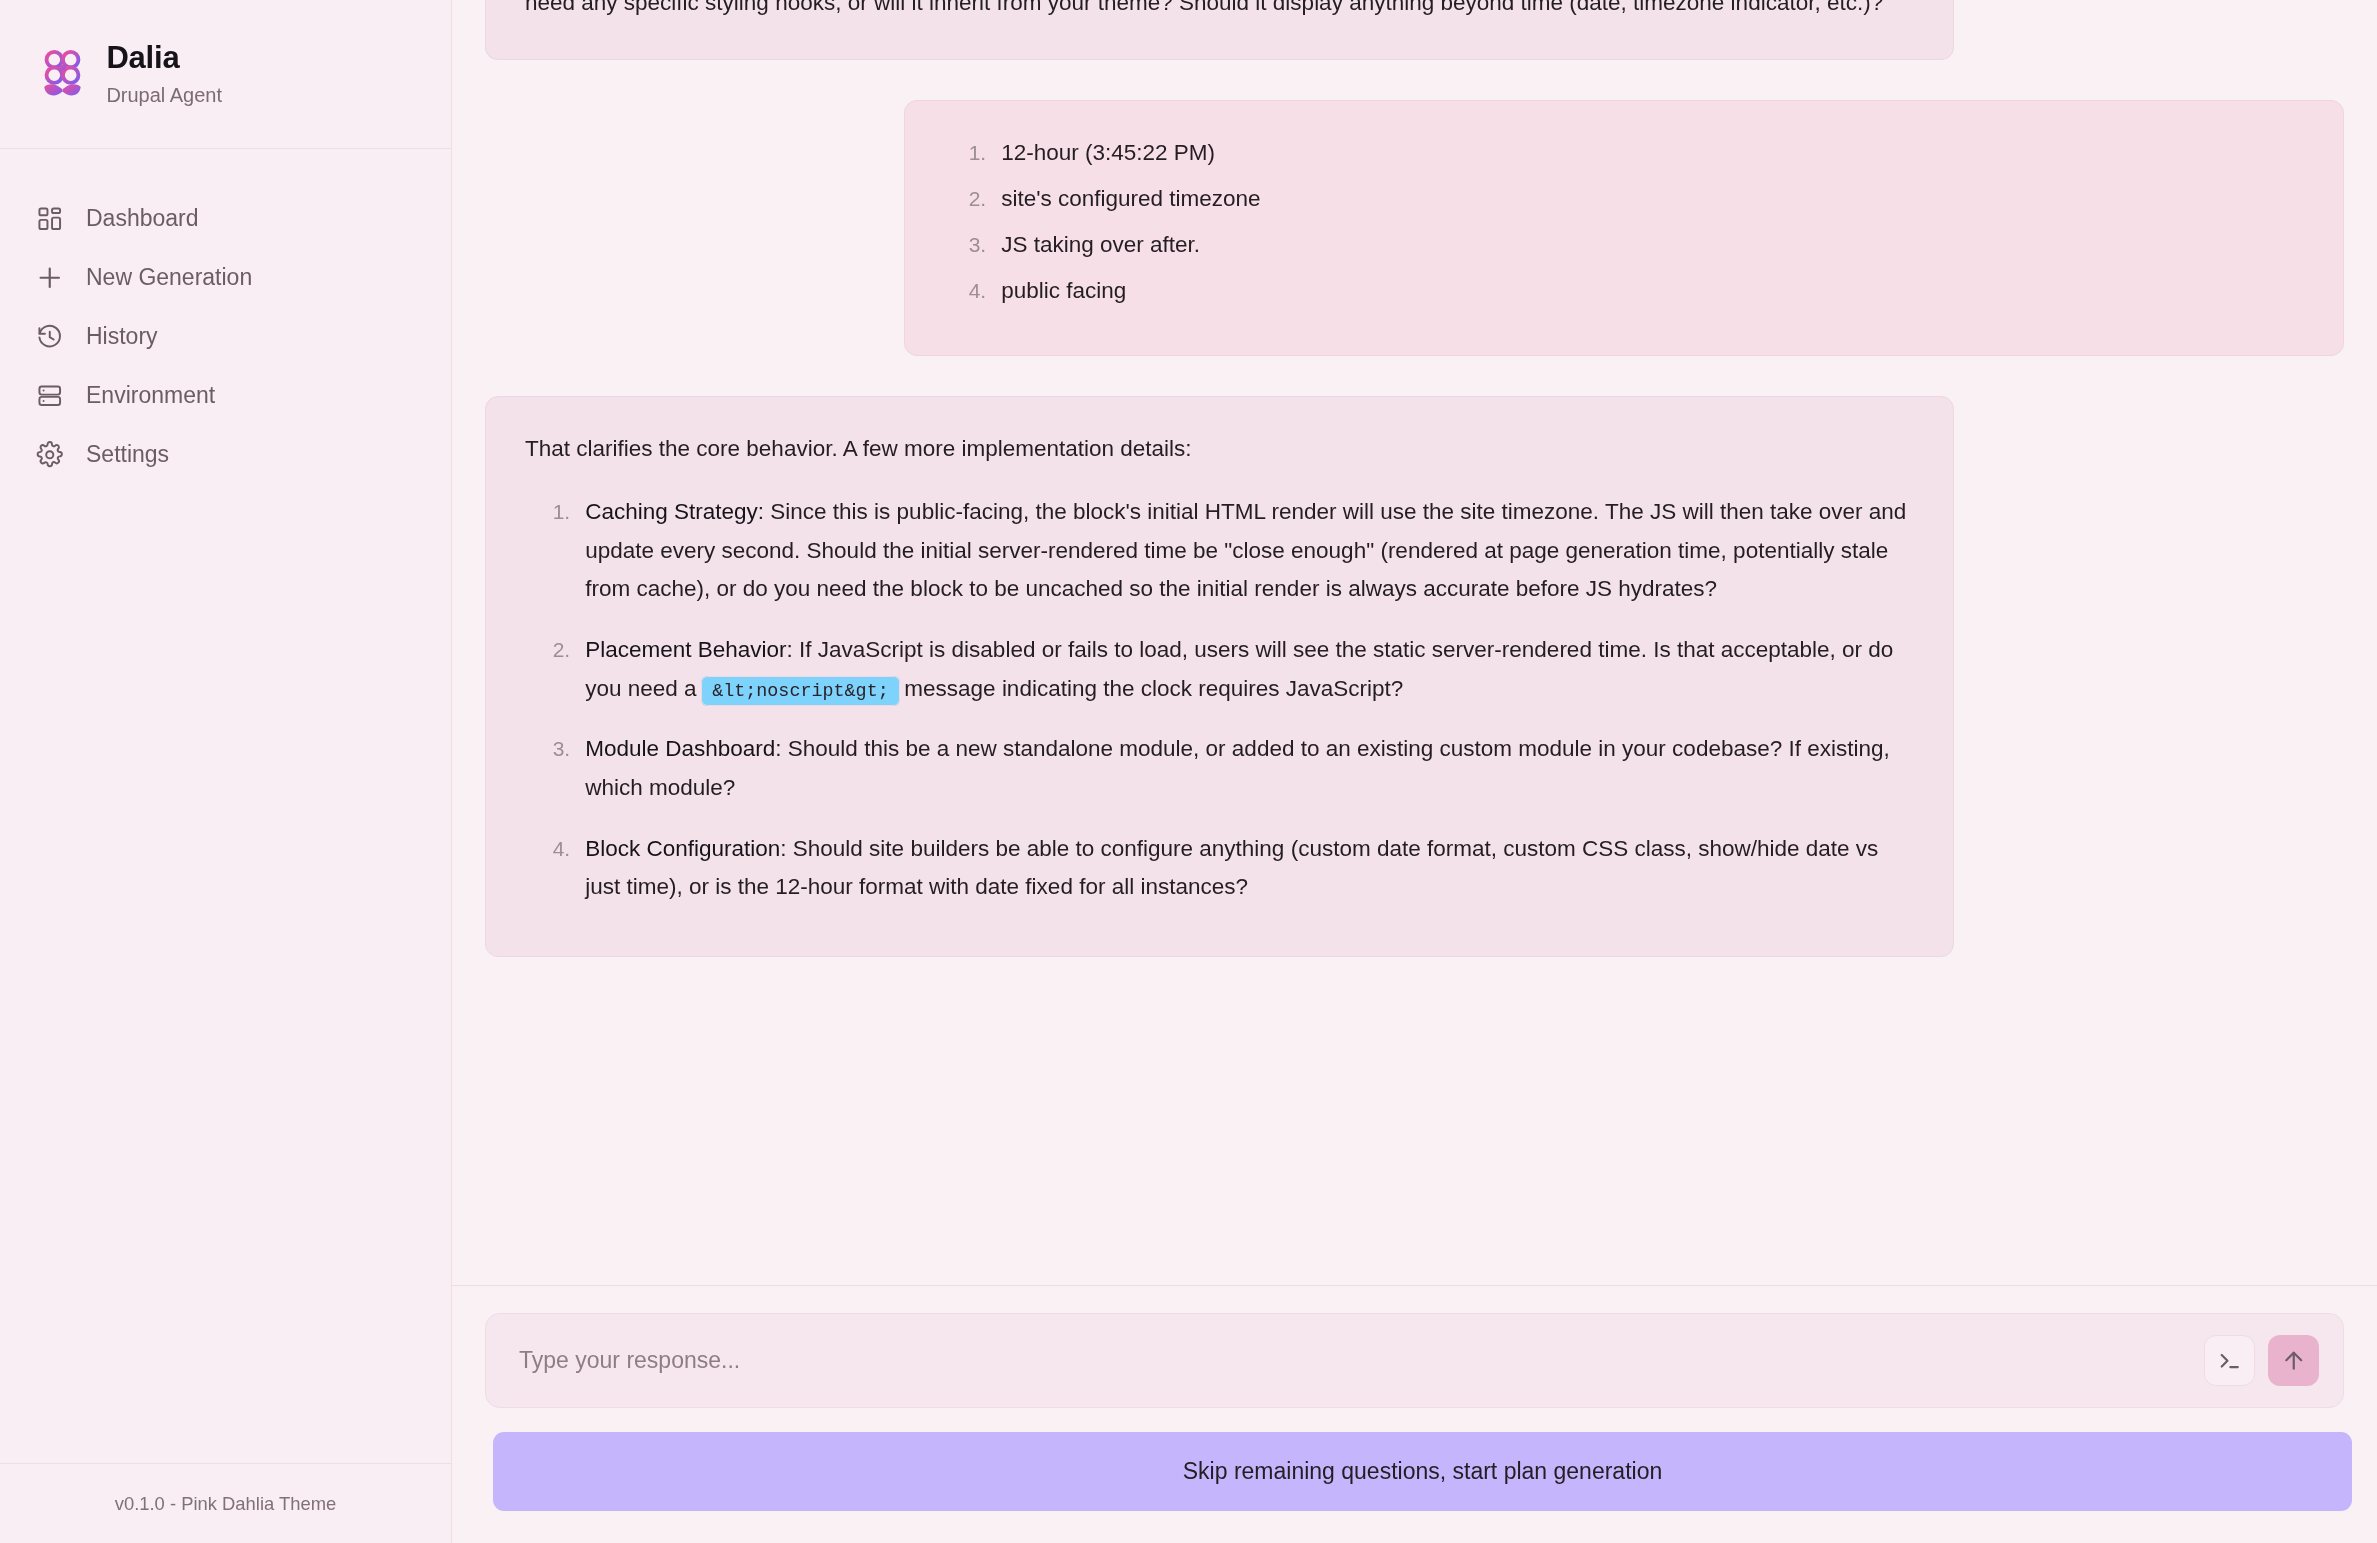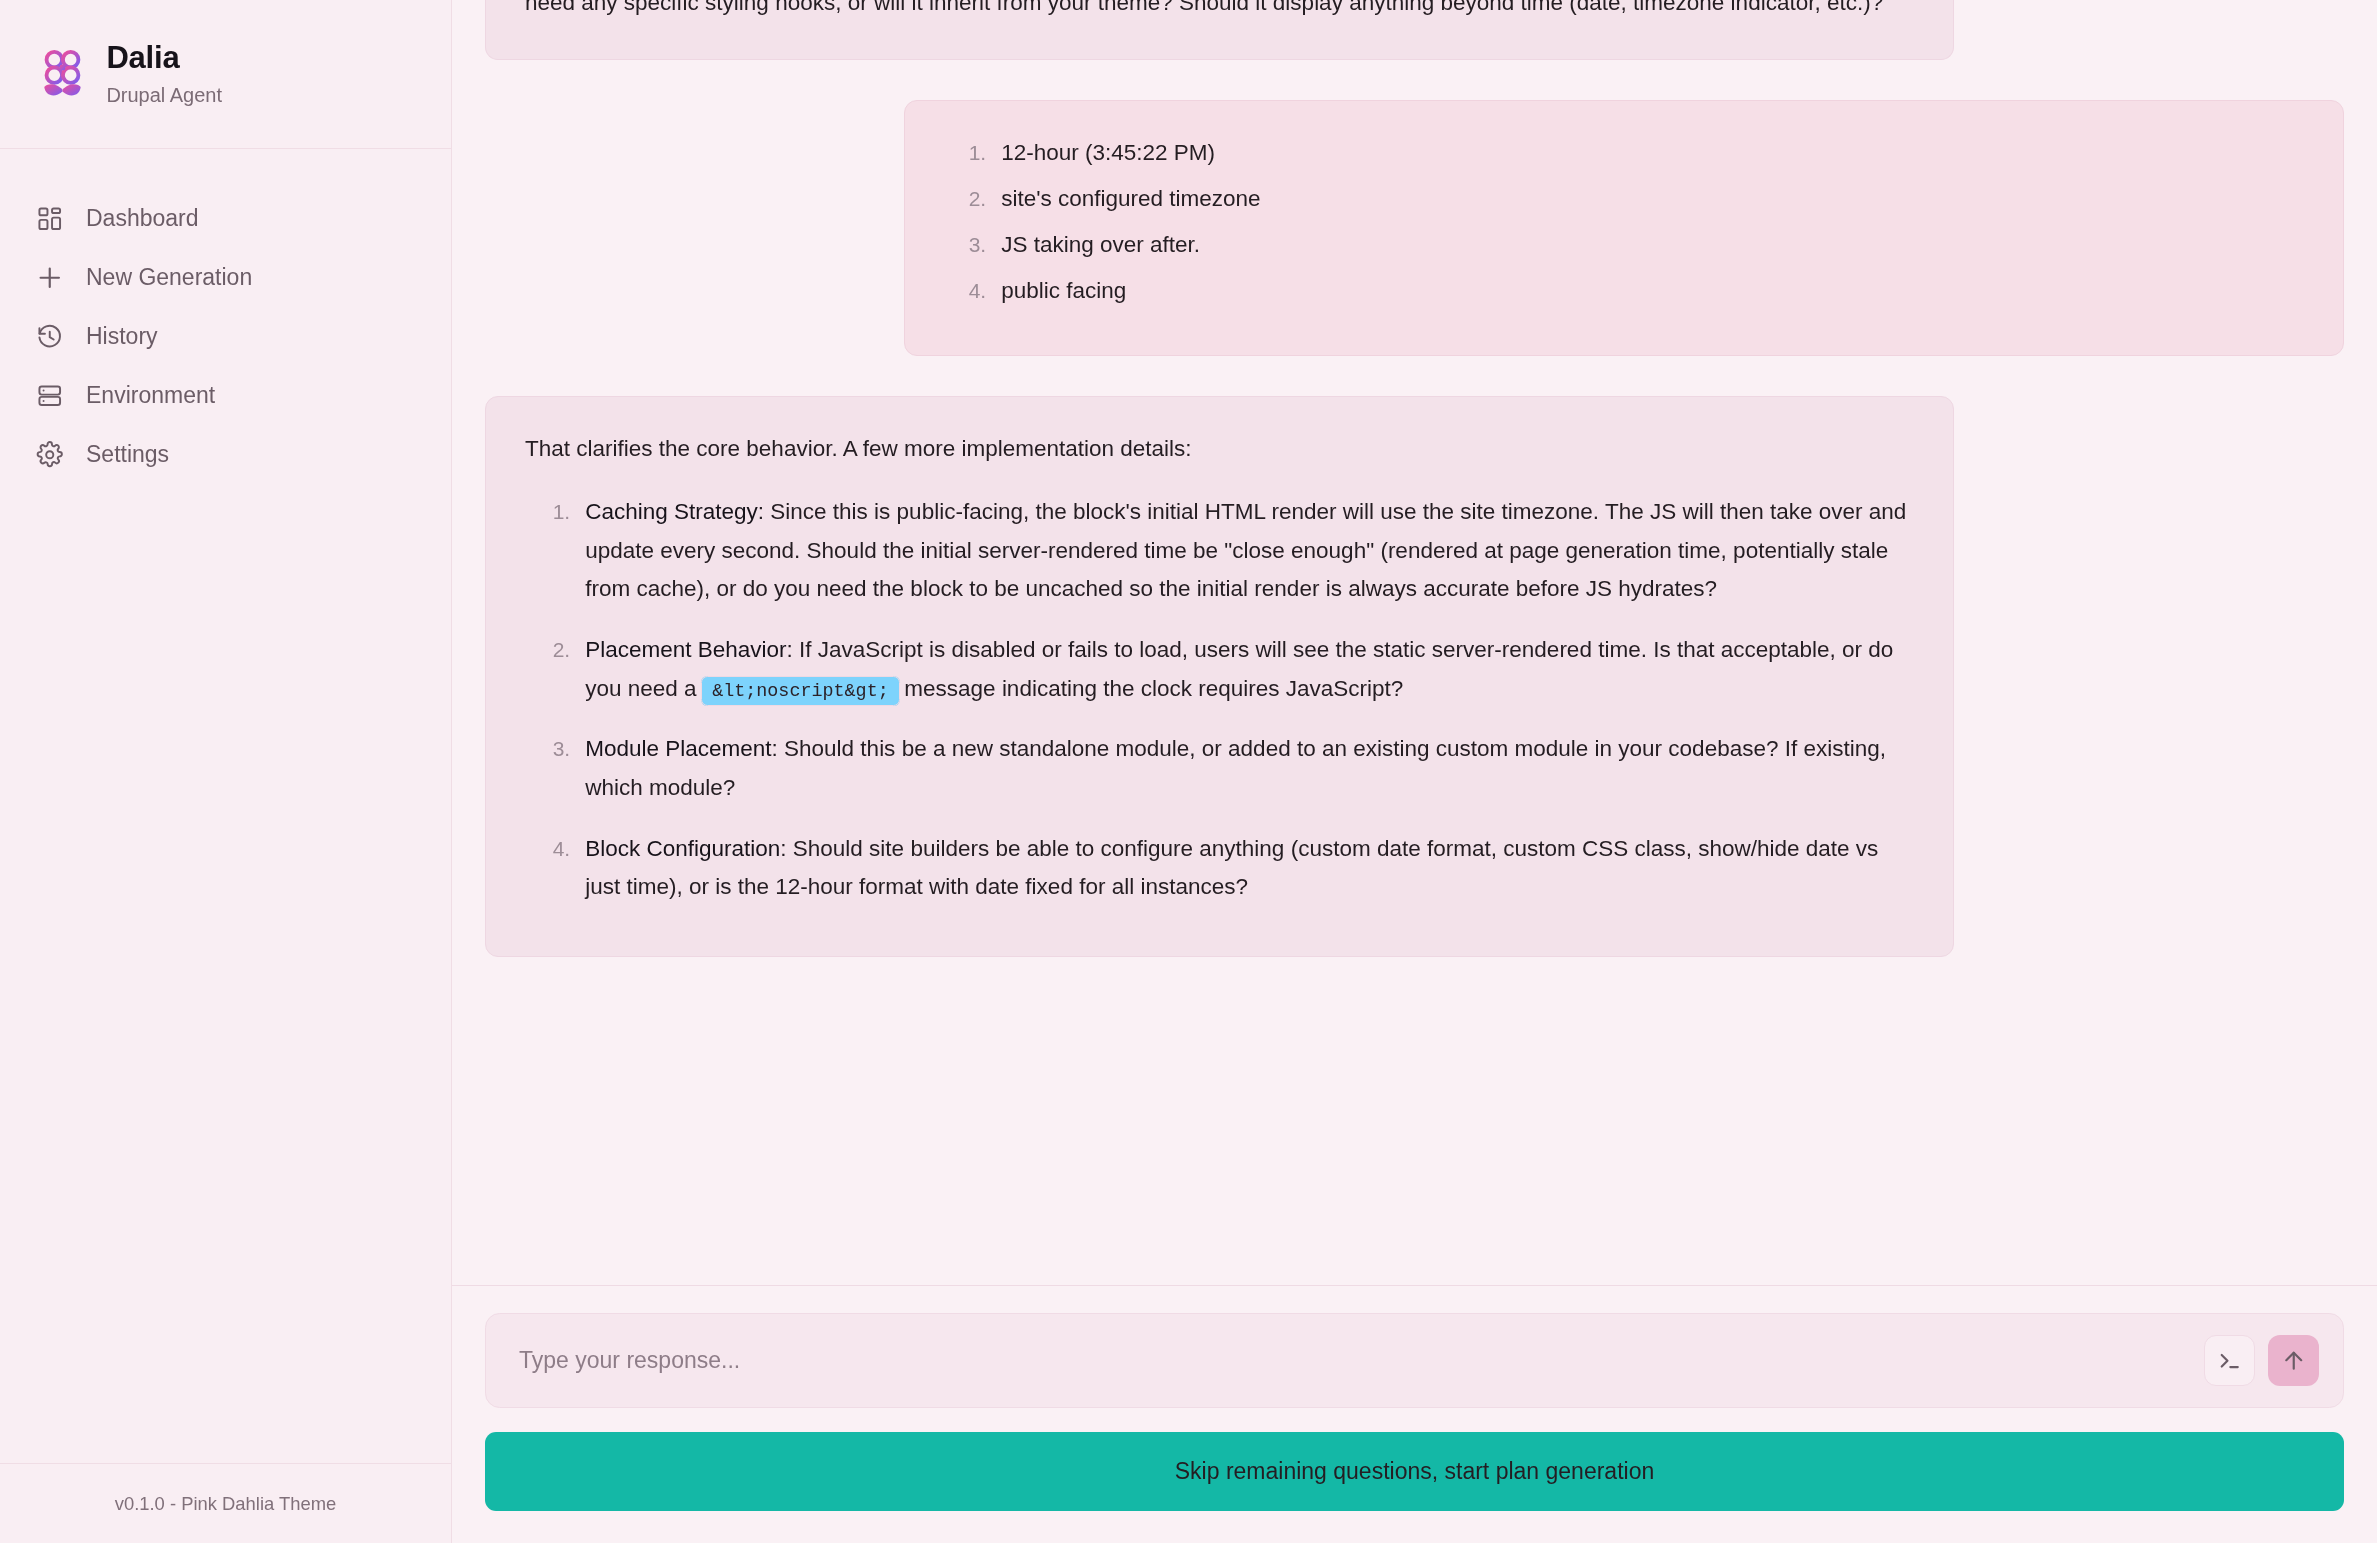--- a/index.html
+++ b/index.html
@@ -244,29 +244,30 @@
   .send-btn svg { width: 27.5px; height: 27.5px; display: block; }
 
   
   .skip-wrap {
     flex: 0 0 auto;
     padding: 0 33px 33px 33px;
   }
   .skip-btn {
     display: block;
     width: 100%;
-    background: #14b8a6;
+    background: #c4b5fd;
     border: 0;
     border-radius: 11px;
     padding: 26px 0;
     font-family: "Liberation Sans", sans-serif;
     font-size: 23px;
     color: #241d22;
     cursor: pointer;
     text-align: center;
+    margin-left: 8px;
   }
 </style>
 </head>
 <body>
 
 <aside class="sidebar">
 
   <div class="brand">
     <span class="brand-logo">
       <svg viewBox="0 0 56 62" xmlns="http://www.w3.org/2000/svg" fill="none">
@@ -390,21 +391,21 @@
 
           <li>
             <b>Caching Strategy</b><span>: Since this is public-facing, the block's initial HTML render will use the site timezone. The JS will then take over and update every second. Should the initial server-rendered time be "close enough" (rendered at page generation time, potentially stale from cache), or do you need the block to be uncached so the initial render is always accurate before JS hydrates?</span>
           </li>
 
           <li>
             <b>Placement Behavior</b><span>: If JavaScript is disabled or fails to load, users will see the static server-rendered time. Is that acceptable, or do you need a</span><code class="inline">&amp;lt;noscript&amp;gt;</code><span>message indicating the clock requires JavaScript?</span>
           </li>
 
           <li>
-            <b>Module Placement</b><span>: Should this be a new standalone module, or added to an existing custom module in your codebase? If existing, which module?</span>
+            <b>Module Dashboard</b><span>: Should this be a new standalone module, or added to an existing custom module in your codebase? If existing, which module?</span>
           </li>
 
           <li>
             <b>Block Configuration</b><span>: Should site builders be able to configure anything (custom date format, custom CSS class, show/hide date vs just time), or is the 12-hour format with date fixed for all instances?</span>
           </li>
 
         </ol>
       </div>
     </div>
 

